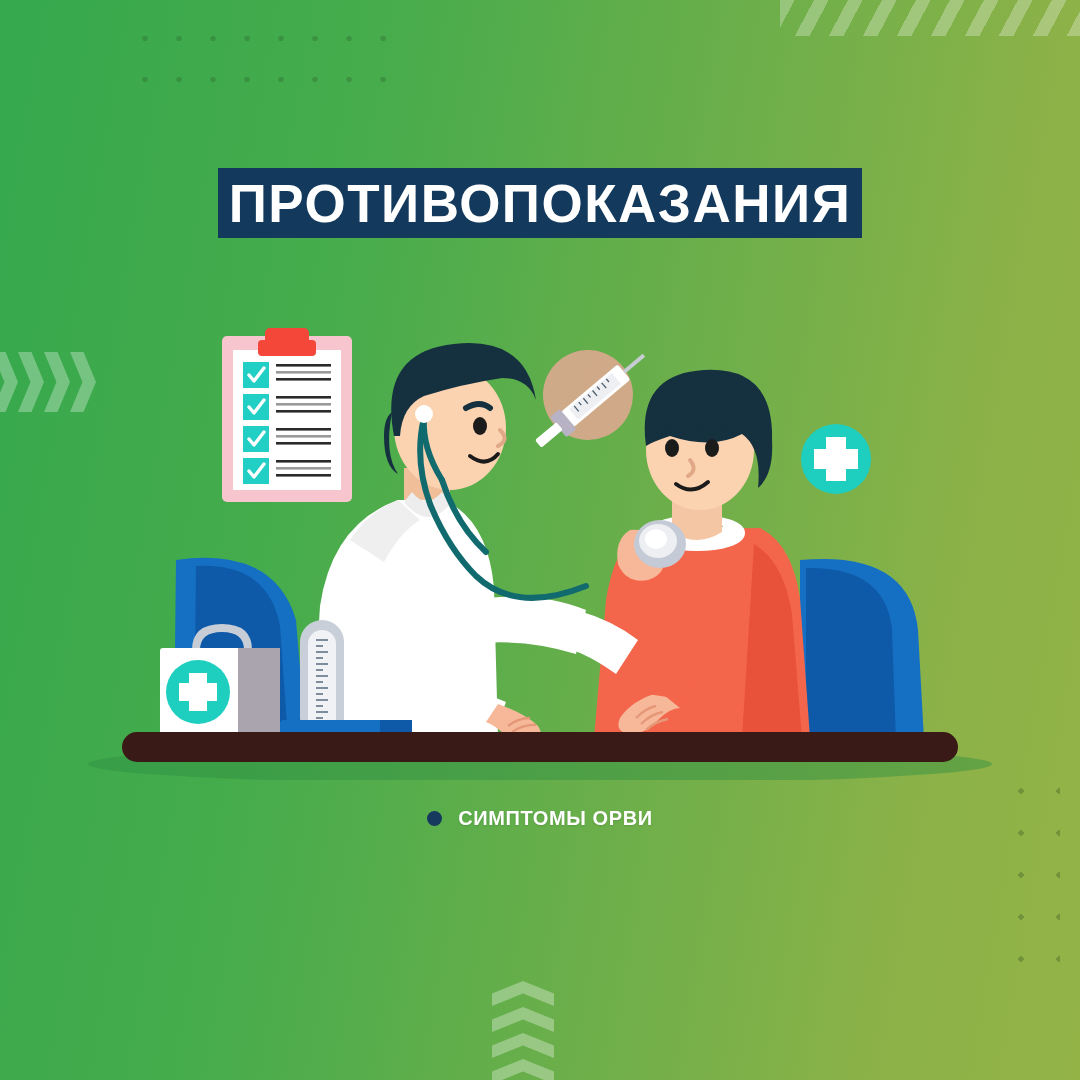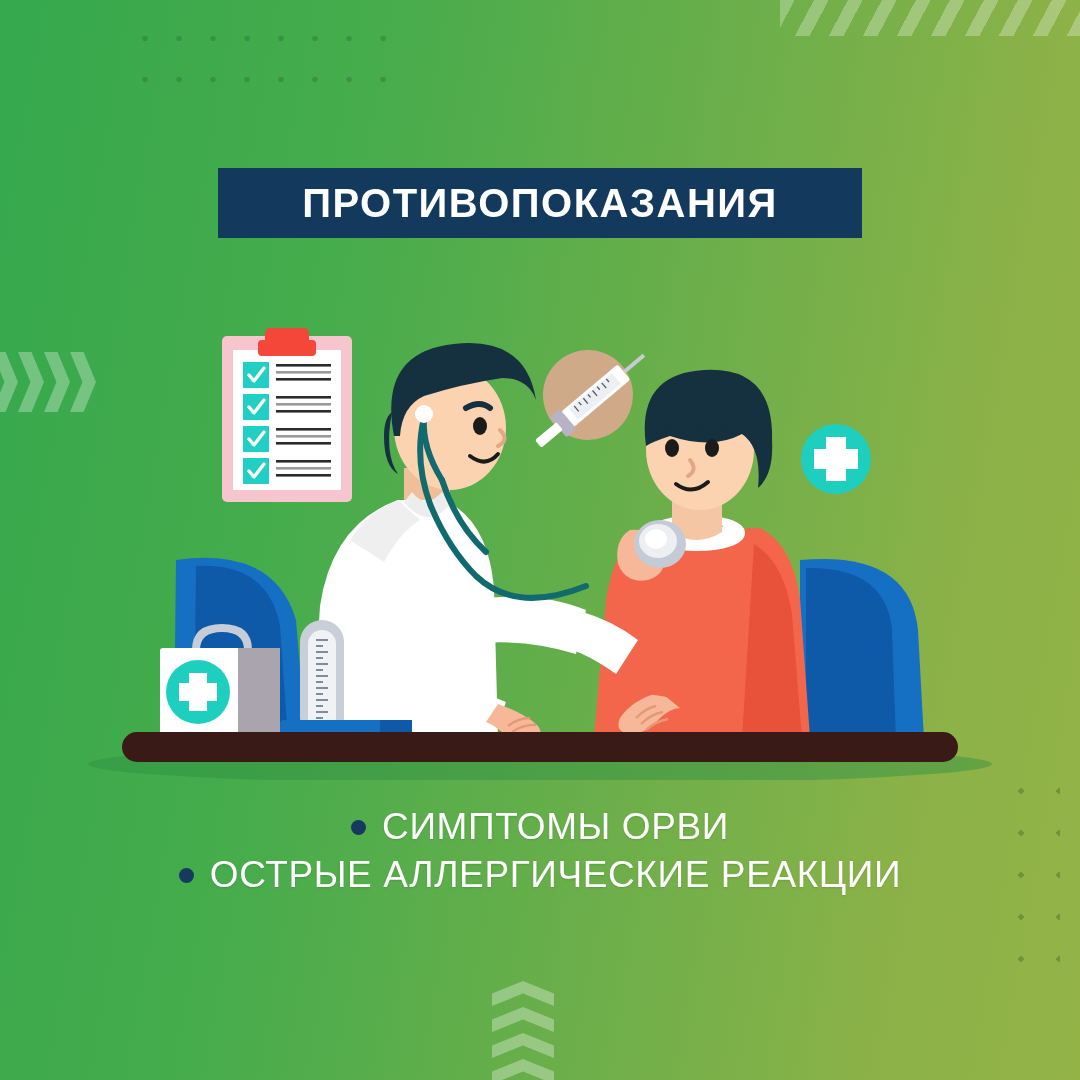--- a/index.html
+++ b/index.html
@@ -55,21 +55,21 @@
 
   
   .title-banner {
     position:absolute; left:218px; top:168px;
     width:644px; height:70px;
     background:#13395C;
     display:flex; align-items:center; justify-content:center;
   }
   .title-banner .ttl {
     color:#FFFFFF;
-    font-size:40px;
+    font-size:53px;
     font-weight:bold;
     letter-spacing:1.5px;
     line-height:1;
     white-space:nowrap;
   }
 
   
   .stage { position:absolute; left:0; top:300px; width:1080px; height:480px; }
   .stage svg { display:block; }
 
@@ -77,21 +77,21 @@
   .bullets {
     position:absolute; left:0; top:808px; width:1080px;
     display:flex; flex-direction:column; align-items:center; gap:9px;
   }
   .bullet-row { display:flex; align-items:center; gap:16px; }
   .bullet-dot {
     width:15px; height:15px; border-radius:50%;
     background:#153A5E; flex:0 0 auto;
   }
   .bullet-text {
-    color:#FFFFFF; font-size:37px; font-weight:normal;
+    color:#FFFFFF; font-size:20px; font-weight:bold;
     letter-spacing:.6px; white-space:nowrap; line-height:1.05;
     text-shadow:0 1px 2px rgba(0,0,0,.12);
   }
 </style>
 </head>
 <body>
 
 <div id="poster">
 
   <div class="dotgrid dotgrid-tl"></div>
@@ -309,19 +309,15 @@
       <rect x="122" y="432" width="836" height="30" rx="15" fill="#3A1A16"></rect>
     </g>
   </svg>
   </div>
 
   <div class="bullets">
     <div class="bullet-row">
       <span class="bullet-dot"></span>
       <span class="bullet-text">СИМПТОМЫ ОРВИ</span>
     </div>
-    <div class="bullet-row">
-      <span class="bullet-dot"></span>
-      <span class="bullet-text">ОСТРЫЕ АЛЛЕРГИЧЕСКИЕ РЕАКЦИИ</span>
-    </div>
   </div>
 
 </div>
 
 </body></html>

